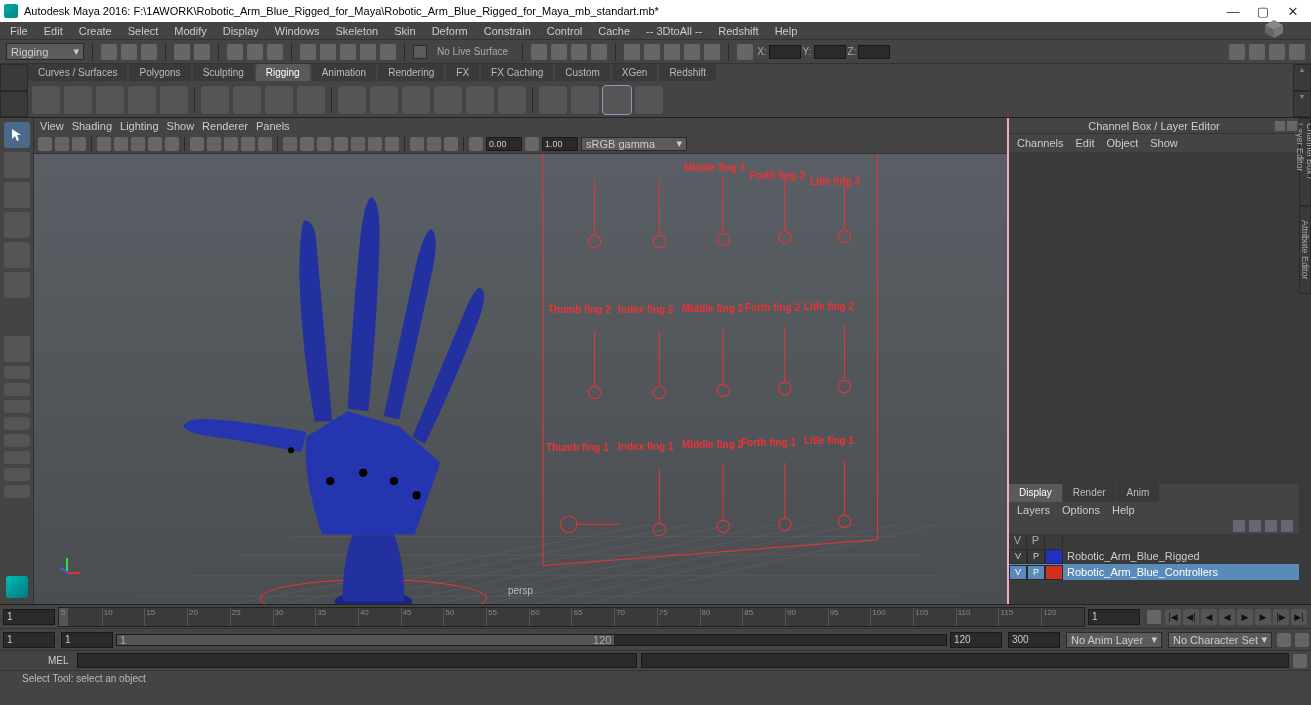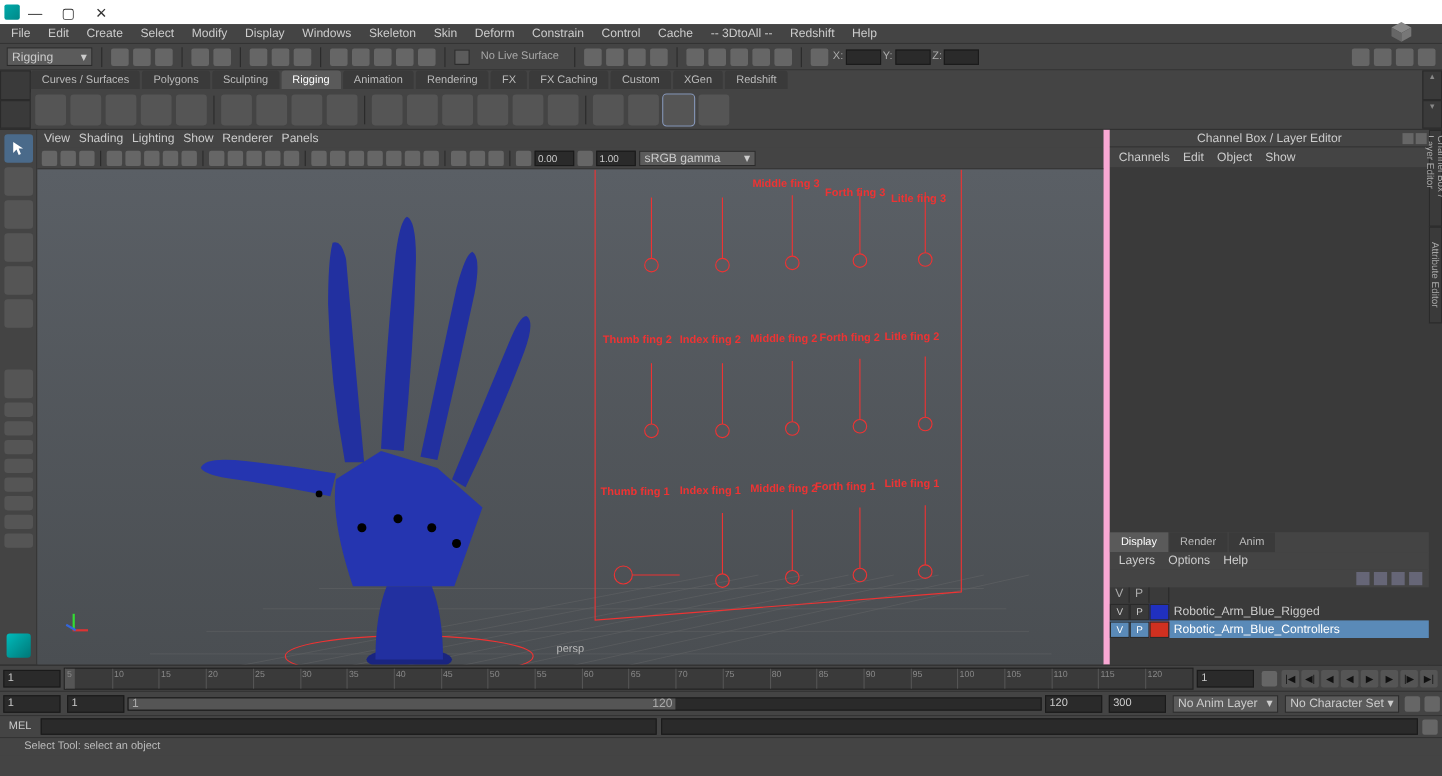--- a/index.html
+++ b/index.html
@@ -49,21 +49,21 @@
 
 
 .toolbox { width:34px; background:#444; display:flex; flex-direction:column; align-items:center; padding-top:4px; gap:4px; border-right:1px solid #333; }
 .tbtn { width:26px; height:26px; background:#555; border-radius:3px; display:flex; align-items:center; justify-content:center; }
 .tbtn.active { background:#4a6a8a; }
 .tbgap { height:30px; }
 .tbtn.tiny { height:13px; }
 .mayalogo { width:22px; height:22px; margin-top:auto; margin-bottom:6px; background:linear-gradient(135deg,#0bb,#077); border-radius:3px; }
 
 
-.vp { flex:1; display:flex; flex-direction:column; background:#444; border-right:6px solid #f9a8d4; }
+.vp { flex:1; display:flex; flex-direction:column; background:#444; border-right:2px solid #f9a8d4; }
 .vpmenu { height:16px; display:flex; align-items:center; padding:0 6px; gap:8px; font-size:10px; color:#ccc; background:#444; }
 .vptool { height:20px; display:flex; align-items:center; padding:0 4px; gap:3px; background:#444; border-bottom:1px solid #333; }
 .vticon { width:14px; height:14px; background:#666; border-radius:2px; }
 .vtsep { width:1px; height:14px; background:#2a2a2a; margin:0 2px; }
 .vtfield { width:36px; height:14px; background:#2a2a2a; border:1px solid #1a1a1a; font-size:9px; color:#ccc; padding:0 2px; display:flex; align-items:center; }
 .vtdd { width:106px; height:14px; background:#5b5b5b; border:1px solid #2a2a2a; font-size:9px; padding:0 4px; display:flex; align-items:center; justify-content:space-between; }
 .vpcanvas { flex:1; position:relative; background:linear-gradient(#5a5f65 0%, #4a4e52 100%); overflow:hidden; }
 .vpcanvas svg { position:absolute; inset:0; }
 .persp { position:absolute; bottom:8px; left:50%; transform:translateX(-50%); font-size:10px; color:#bbb; }
 .axisgizmo { position:absolute; left:18px; bottom:18px; width:28px; height:28px; }
@@ -113,33 +113,34 @@
 
 .rangeslider { height:22px; background:#444; display:flex; align-items:center; border-top:1px solid #333; }
 .rangeslider .field { width:52px; height:16px; background:#2a2a2a; border:1px solid #1a1a1a; font-size:10px; color:#ccc; padding:0 3px; display:flex; align-items:center; margin:0 3px; }
 .rangeslider .bar { flex:1; height:12px; background:#2a2a2a; border:1px solid #1a1a1a; position:relative; }
 .rangeslider .range { position:absolute; left:0; width:60%; height:100%; background:#555; display:flex; align-items:center; justify-content:space-between; font-size:9px; color:#aaa; padding:0 3px; }
 .rangeslider .dd { height:16px; background:#5b5b5b; border:1px solid #2a2a2a; font-size:10px; padding:0 4px; display:flex; align-items:center; justify-content:space-between; margin:0 3px; }
 .rangeslider .ibtn { width:14px;height:14px;background:#666;border-radius:2px;margin:0 2px; }
 
 
 .cmdline { height:20px; background:#444; display:flex; align-items:center; border-top:1px solid #333; }
-.cmdline .lbl { padding:0 8px; font-size:10px; color:#ccc; }
+.cmdline .lbl { padding:0 8px; font-size:10px; color:#ccc;margin-left:40px; }
 .cmdline .inp { width:560px; height:15px; background:#2a2a2a; border:1px solid #1a1a1a; }
 .cmdline .out { flex:1; height:15px; background:#2a2a2a; border:1px solid #1a1a1a; margin-left:4px; }
 .cmdline .btn { width:14px;height:14px;background:#666;border-radius:2px; margin:0 4px; }
 
 
 .helpline { height:17px; background:#444; color:#bbb; font-size:10px; padding:2px 22px; border-top:1px solid #333; }
 </style>
 </head>
 <body>
 
 <div class="titlebar">
   <div class="logo"></div>
+  <div class="title">Autodesk Maya 2016: F:\1AWORK\Robotic_Arm_Blue_Rigged_for_Maya\Robotic_Arm_Blue_Rigged_for_Maya_mb_standart.mb*</div>
   <div class="winbtns">
     <div class="winbtn">—</div>
     <div class="winbtn">▢</div>
     <div class="winbtn">✕</div>
   </div>
 </div>
 
 <div class="menubar">
   <div class="item">File</div>
   <div class="item">Edit</div>

